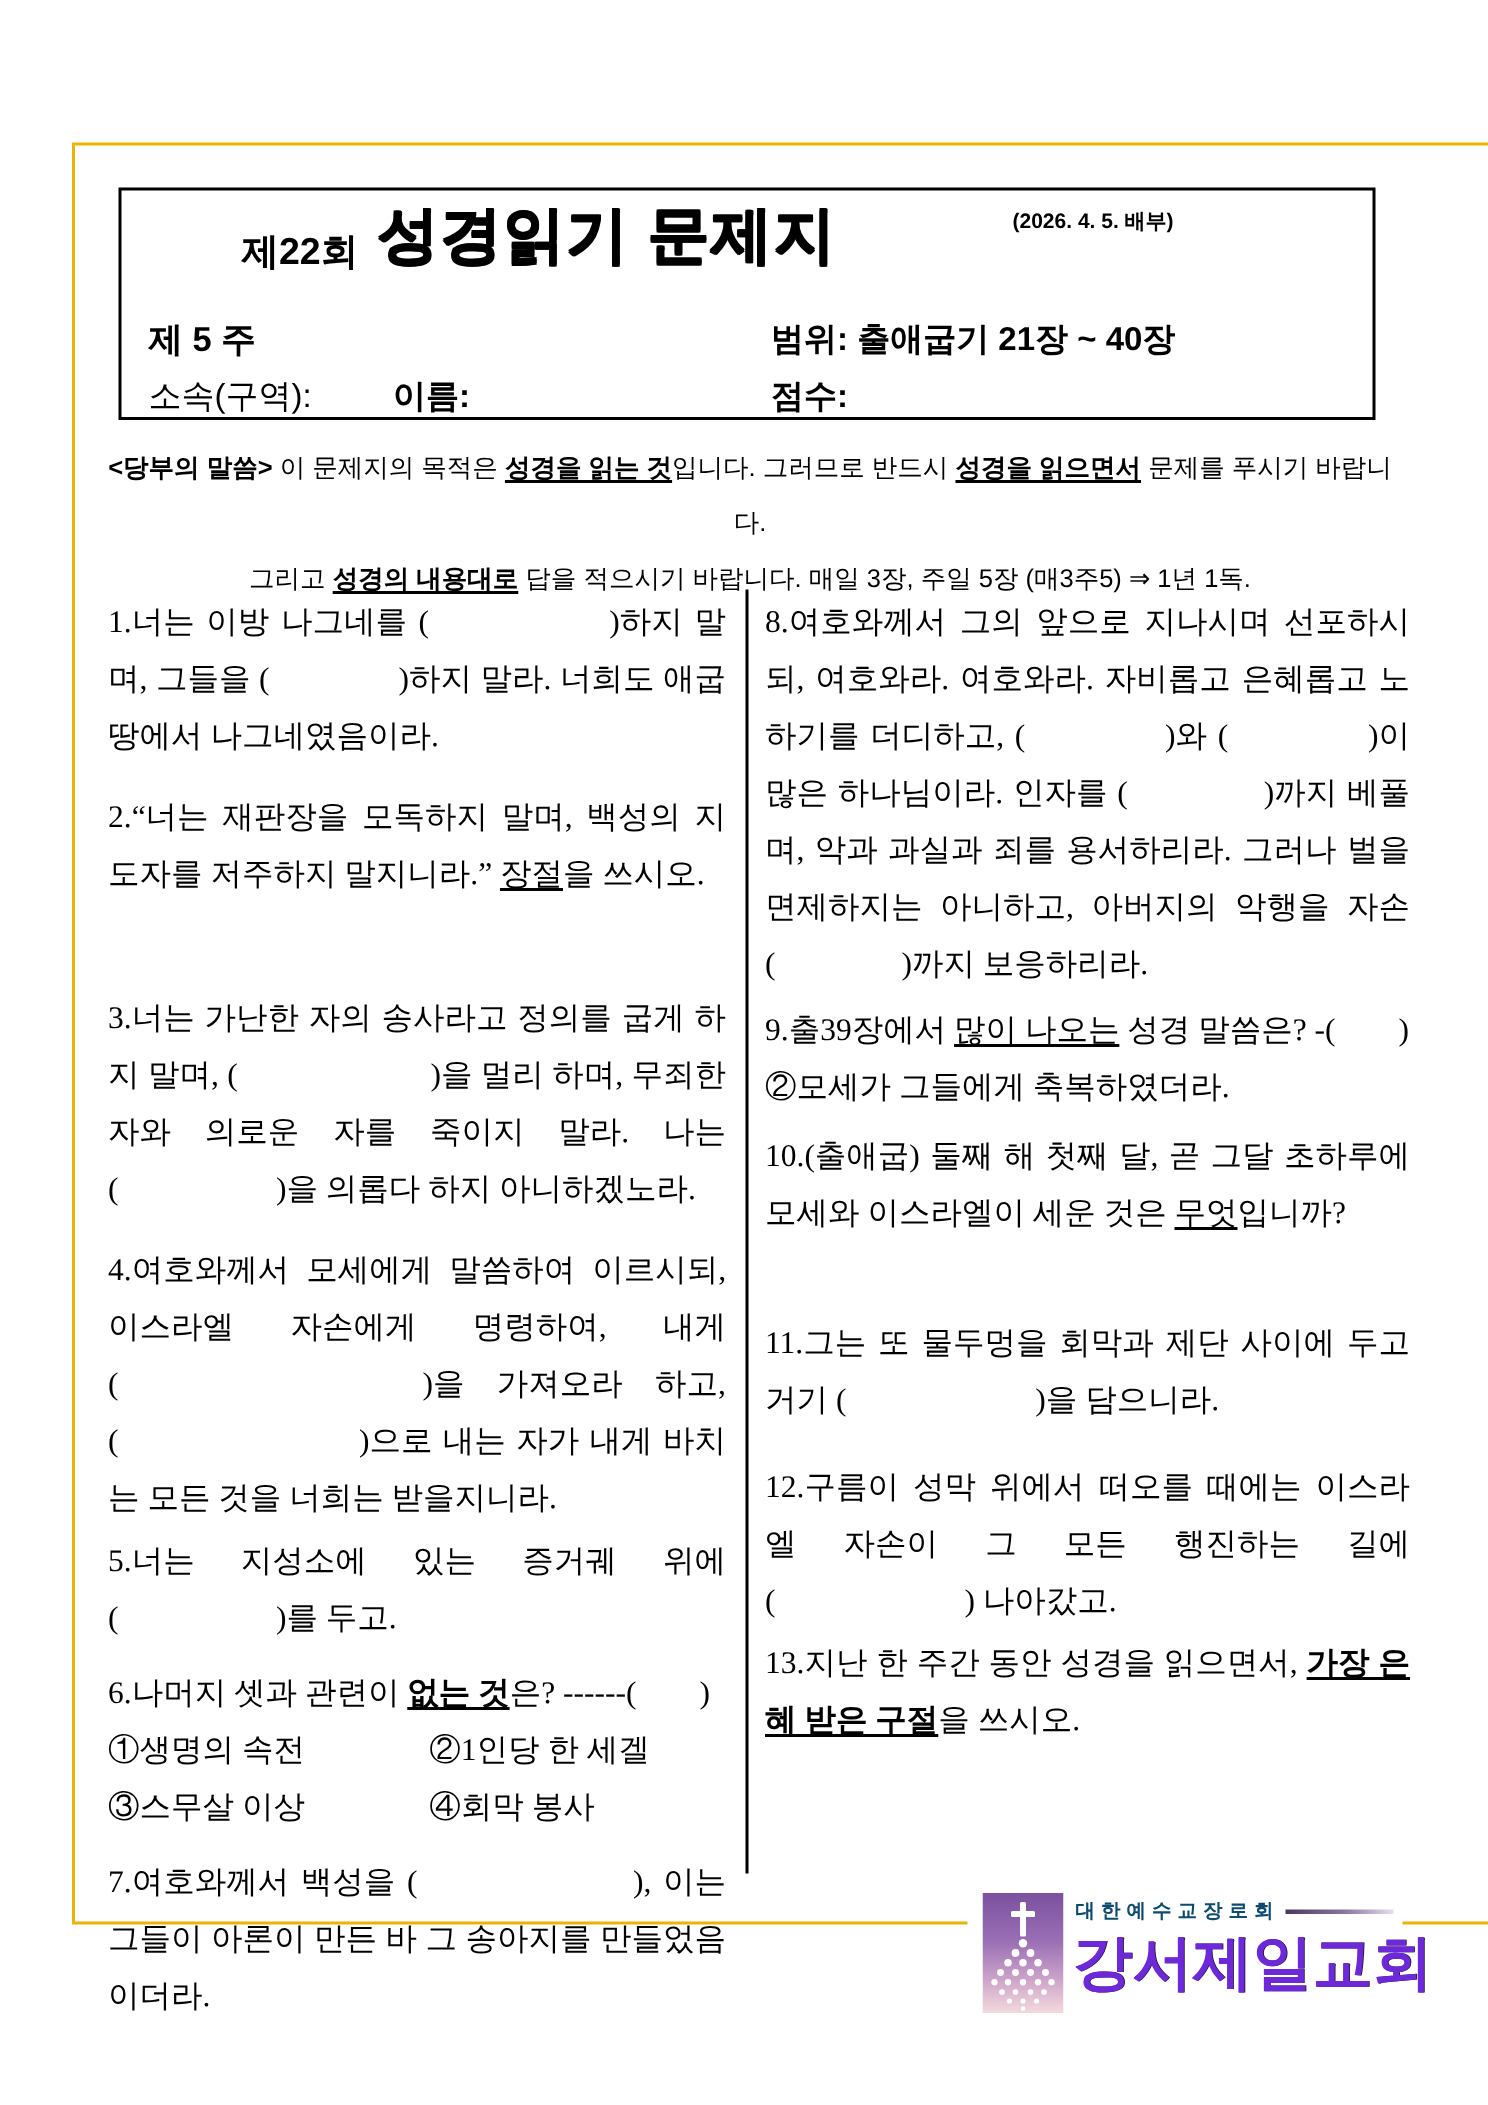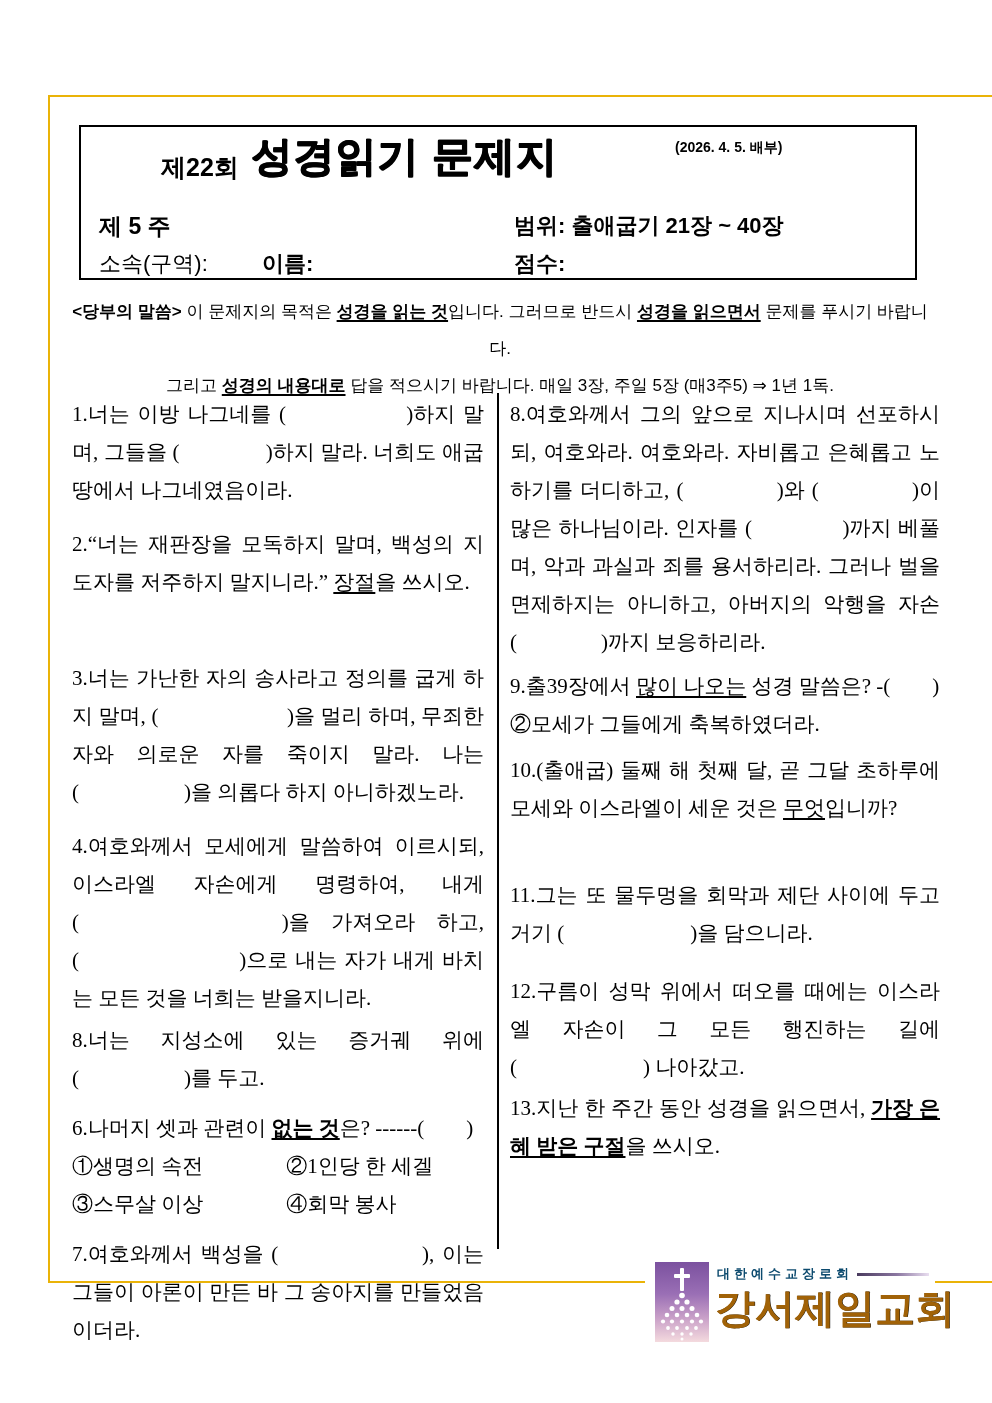--- a/index.html
+++ b/index.html
@@ -48,21 +48,21 @@
   
   .logo-wrap { position:absolute; left:645px; top:1253px; width:290px; height:98px;
                background:#fff; z-index:5; }
   .logo-square { position:absolute; left:10px; top:8px; width:54px; height:82px; }
   .denom-row { position:absolute; left:72px; top:12px; width:212px; display:flex; align-items:center; }
   .denom { font-family:"Liberation Sans","DejaVu Sans",sans-serif; font-size:13px;
            font-weight:bold; letter-spacing:4px; color:#0c4a6e; white-space:nowrap; }
   .denom-rule { flex:1; height:3px; margin-left:4px;
                 background:linear-gradient(90deg,#4a3b5e 0%, #8a76a0 55%, #e9def0 100%); }
   .church { position:absolute; left:70px; top:28px; font-family:"Liberation Sans","DejaVu Sans",sans-serif;
-            font-size:40px; font-weight:900; letter-spacing:0px; color:#a16207;
+            font-size:40px; font-weight:900; letter-spacing:0px; color:#6d28d9;
             text-shadow:0.5px 0 0 #111; white-space:nowrap; }
 </style>
 </head>
 <body>
 
 <div class="frame">
 
   <div class="header-box">
     <span class="round">제22회</span>
     <span class="main-title">성경읽기 문제지</span>
@@ -83,21 +83,21 @@
     <div><span>그리고 </span><span class="b u">성경의 내용대로</span><span> 답을 적으시기 바랍니다. 매일 3장, 주일 5장 (매3주5) ⇒ 1년 1독.</span></div>
   </div>
 
   <div class="divider"></div>
 
   <div class="col col-left">
     <div class="q ml-q1"><span>1.너는 이방 나그네를 (　　　　　)하지 말며, 그들을 (　　　　)하지 말라. 너희도 애굽 땅에서 나그네였음이라.</span></div>
     <div class="q ml-q2"><span>2.“너는 재판장을 모독하지 말며, 백성의 지도자를 저주하지 말지니라.” </span><span class="u">장절</span><span>을 쓰시오.</span></div>
     <div class="q ml-q3"><span>3.너는 가난한 자의 송사라고 정의를 굽게 하지 말며, (　　　　　　)을 멀리 하며, 무죄한 자와 의로운 자를 죽이지 말라. 나는 (　　　　　)을 의롭다 하지 아니하겠노라.</span></div>
     <div class="q ml-q4"><span>4.여호와께서 모세에게 말씀하여 이르시되, 이스라엘 자손에게 명령하여, 내게 (　　　　　)을 가져오라 하고, (　　　　　　　)으로 내는 자가 내게 바치는 모든 것을 너희는 받을지니라.</span></div>
-    <div class="q ml-q5"><span>8.너는 지성소에 있는 증거궤 위에 (　　　　　)를 두고.</span></div>
+    <div class="q ml-q5"><span>5.너는 지성소에 있는 증거궤 위에 (　　　　　)를 두고.</span></div>
     <div class="q ml-q6">
       <div><span>6.나머지 셋과 관련이 </span><span class="b u">없는 것</span><span>은? ------(　　)</span></div>
       <div class="opts2">
         <span>①생명의 속전</span>
         <span>②1인당 한 세겔</span>
         <span>③스무살 이상</span>
         <span>④회막 봉사</span>
       </div>
     </div>
     <div class="q"><span>7.여호와께서 백성을 (　　　　　　), 이는 그들이 아론이 만든 바 그 송아지를 만들었음이더라.</span></div>

